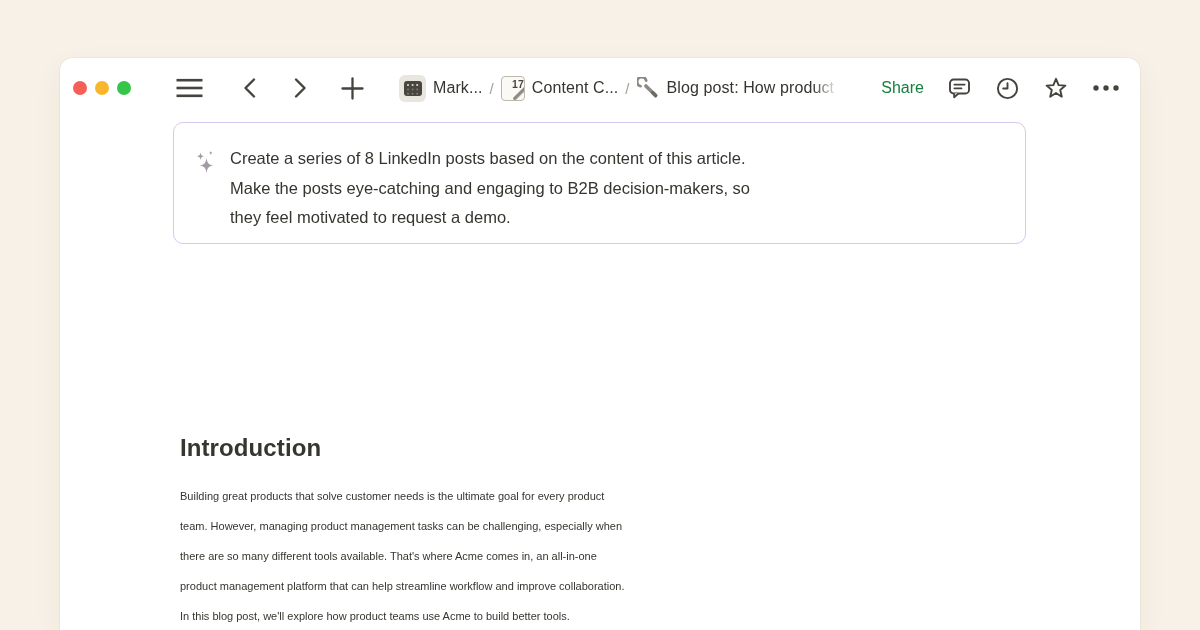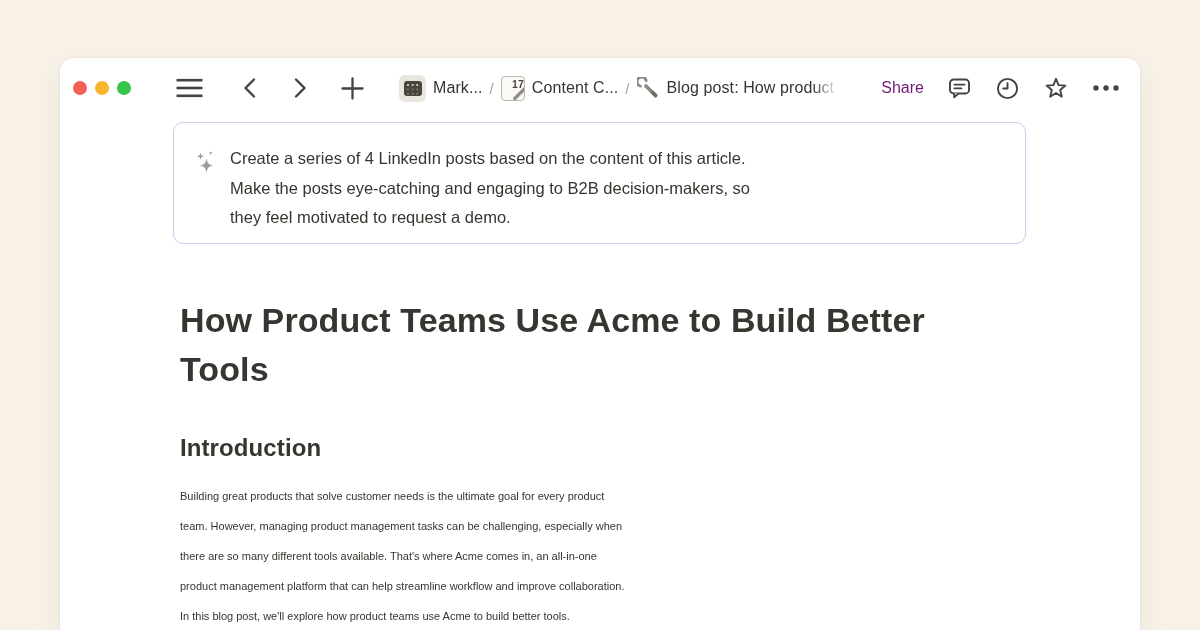--- a/index.html
+++ b/index.html
@@ -43,21 +43,21 @@
     box-shadow:4.6px 0 #d8d5cf,9.2px 0 #d8d5cf,
       0 4.4px rgba(216,213,207,.35),4.6px 4.4px rgba(216,213,207,.35),9.2px 4.4px rgba(216,213,207,.35),
       0 8.8px rgba(216,213,207,.35),4.6px 8.8px rgba(216,213,207,.35),9.2px 8.8px rgba(216,213,207,.35);}
   
   .cal{width:24px;height:25px;border-radius:4px;background:#fbf9f6;border:1px solid #bdb7ae;box-sizing:border-box;position:relative;overflow:hidden;}
   .cal-top{height:7px;background:#d9625d;
     background-image:radial-gradient(circle at 5px 3.5px,#f3b9b4 1px,transparent 1.2px),radial-gradient(circle at 11px 3.5px,#f3b9b4 1px,transparent 1.2px),radial-gradient(circle at 17px 3.5px,#f3b9b4 1px,transparent 1.2px);}
   .cal-num{display:block;text-align:right;font-size:10.5px;line-height:14px;font-weight:700;color:#4a463f;}
   .cal-pencil{position:absolute;width:17px;height:2.6px;border-radius:2px;background:#8f8a82;transform:rotate(-45deg);right:-4px;bottom:5px;box-shadow:0 1px 0 rgba(0,0,0,.15);}
   .toolbar-right{margin-left:auto;display:flex;align-items:center;gap:23px;}
-  .share{font-size:16px;color:#701a75;cursor:pointer;}
+  .share{font-size:16px;color:#15803d;cursor:pointer;}
   
   .prompt-box{
     position:absolute;left:113px;top:64px;width:853px;height:122px;box-sizing:border-box;
     border:1.5px solid #d9c6ee;border-radius:10px;background:#fff;
   }
   .sparkle{position:absolute;left:20px;top:27px;}
   .prompt-text{
     position:absolute;left:56px;top:21px;width:680px;
     font-size:16.5px;line-height:29.5px;color:#37352f;white-space:pre-line;cursor:text;
   }
@@ -209,27 +209,25 @@
   <div class="prompt-box">
     <span class="sparkle">
       <svg width="26" height="27" viewBox="0 0 26 27">
         <g fill="#a29ba6">
           <path d="M12.5 8 C13.3 13.2 14.8 14.8 19.5 15.5 C14.8 16.2 13.3 17.8 12.5 23 C11.7 17.8 10.2 16.2 5.5 15.5 C10.2 14.8 11.7 13.2 12.5 8 Z"></path>
           <path d="M6.5 2.5 C6.9 5 7.7 5.8 10 6.2 C7.7 6.6 6.9 7.4 6.5 10 C6.1 7.4 5.3 6.6 3 6.2 C5.3 5.8 6.1 5 6.5 2.5 Z"></path>
           <path d="M16.8 0.8 C17 2.2 17.5 2.7 18.8 2.9 C17.5 3.1 17 3.6 16.8 5 C16.6 3.6 16.1 3.1 14.8 2.9 C16.1 2.7 16.6 2.2 16.8 0.8 Z"></path>
         </g>
       </svg>
     </span>
-    <div class="prompt-text">Create a series of 4 LinkedIn posts based on the content of this article.
+    <div class="prompt-text">Create a series of 8 LinkedIn posts based on the content of this article.
 Make the posts eye-catching and engaging to B2B decision-makers, so
 they feel motivated to request a demo.</div>
   </div>
 
-  <h1 class="page-title" style="margin:0;">How Product Teams Use Acme to Build Better
-Tools</h1>
   <h2 class="intro-heading" style="margin:0;">Introduction</h2>
   <p class="intro-paragraph" style="margin:0;">Building great products that solve customer needs is the ultimate goal for every product
 team. However, managing product management tasks can be challenging, especially when
 there are so many different tools available. That's where Acme comes in, an all-in-one
 product management platform that can help streamline workflow and improve collaboration.
 In this blog post, we'll explore how product teams use Acme to build better tools.</p>
 
 </div>
 
 </body></html>

